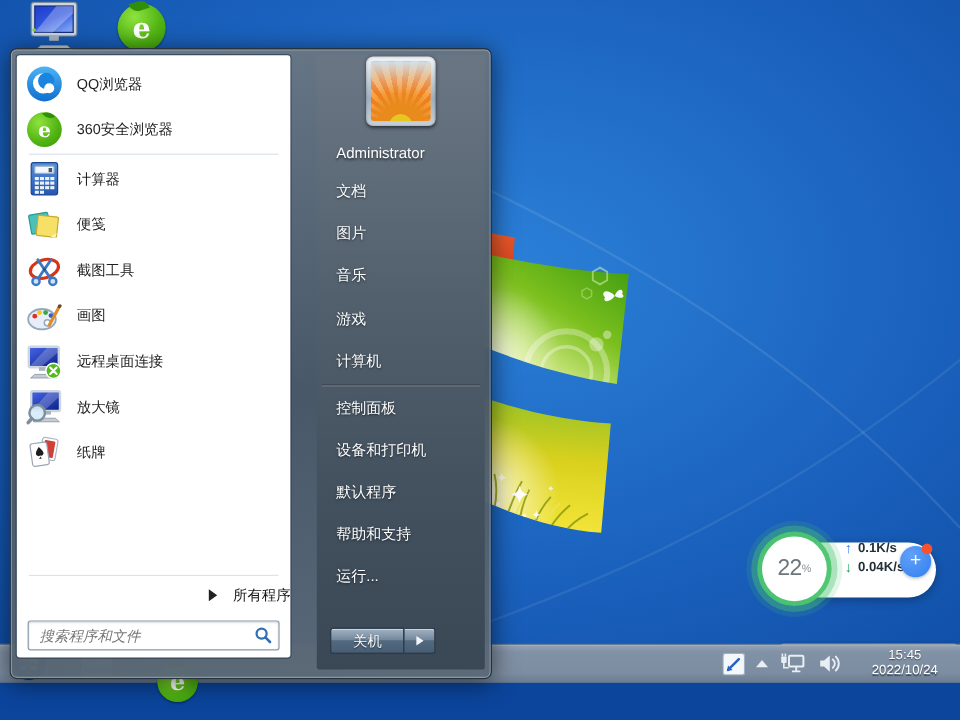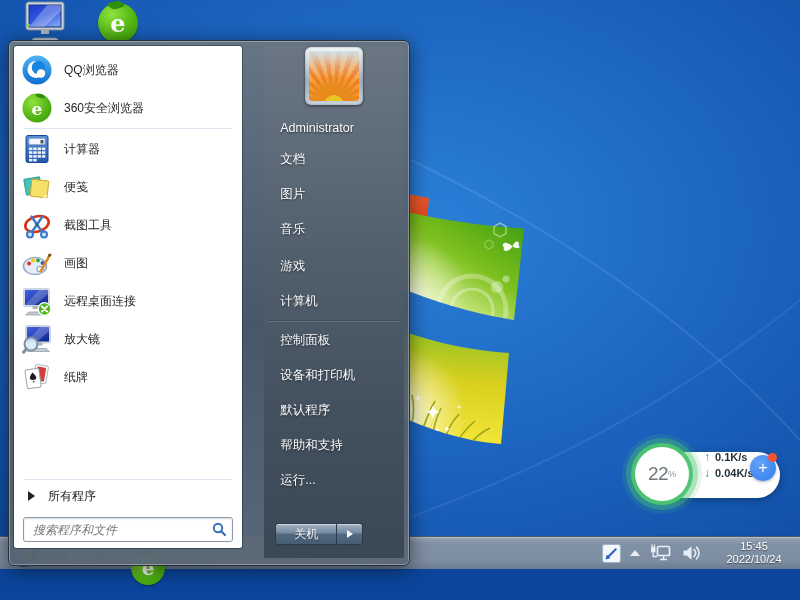--- a/index.html
+++ b/index.html
@@ -33,21 +33,21 @@
     box-shadow:inset 0 0 0 1px rgba(255,255,255,.30),0 3px 20px rgba(0,0,0,.55);
     padding:5px;display:flex;gap:22px;box-sizing:border-box;z-index:10;}
   .left-panel{width:240px;height:502px;background:#fff;border-radius:2.5px;
     box-shadow:0 0 0 1px rgba(25,45,65,.55);display:flex;flex-direction:column;
     padding:5px 0 6px;box-sizing:border-box;}
   .menu-item{height:38px;display:flex;align-items:center;gap:11px;padding:0 8px 0 7px;cursor:pointer;}
   .menu-item .lbl{font-size:12px;color:#1f1f1f;}
   .mi-ic{width:32px;height:32px;flex:none;}
   .lp-divider{height:1px;background:#d9e4ef;margin:1px 10px;}
   .lp-spacer{flex:1;}
-  .all-programs{height:30px;display:flex;align-items:center;gap:13px;padding-left:14px;cursor:pointer;}
+  .all-programs{height:30px;display:flex;align-items:center;gap:13px;padding-left:14px;cursor:pointer;justify-content:flex-end;}
   .all-programs .lbl{font-size:12px;color:#161616;}
   .tri-right{width:0;height:0;border-left:7px solid #222;border-top:5px solid transparent;
     border-bottom:5px solid transparent;}
   .tri-right.small{border-left-width:5px;border-top-width:4px;border-bottom-width:4px;margin-left:auto;}
   .search-row{padding:6px 9px 0 9px;}
   .search-box{height:23px;border:1px solid #8b98a7;border-radius:2.5px;background:#fff;
     display:flex;align-items:center;box-shadow:inset 0 1px 2px rgba(90,110,130,.25);padding:0 5px 0 7px;}
   .search-box input{flex:1;border:none;outline:none;font-size:12px;font-style:italic;color:#15803d;
     font-family:inherit;background:transparent;min-width:0;}
   .search-box input::placeholder{color:#767676;font-style:italic;}

